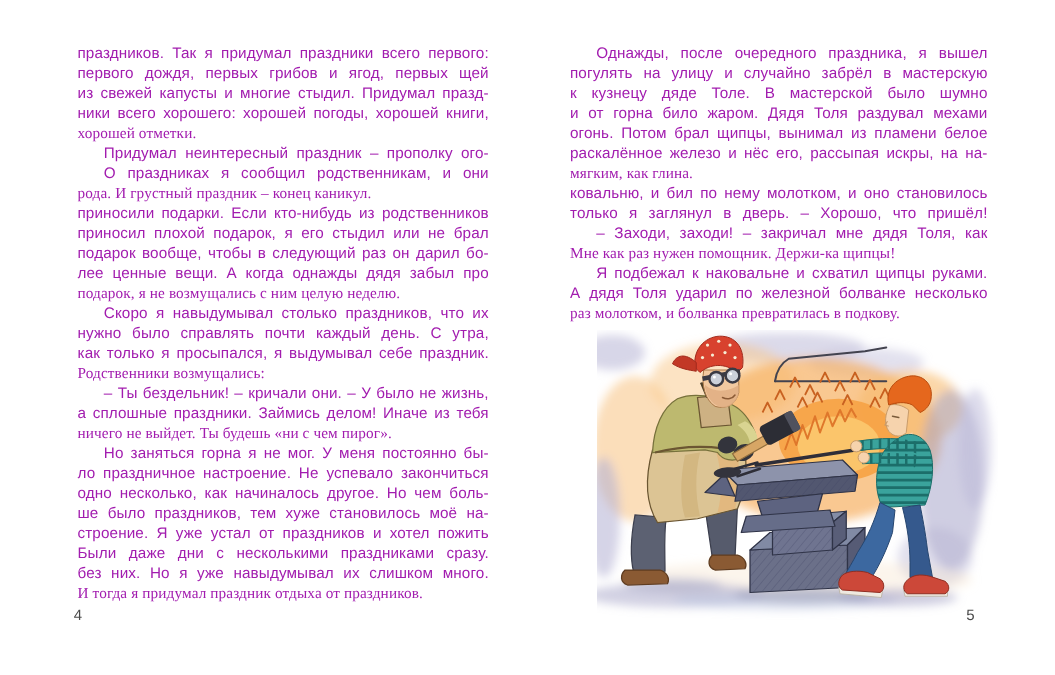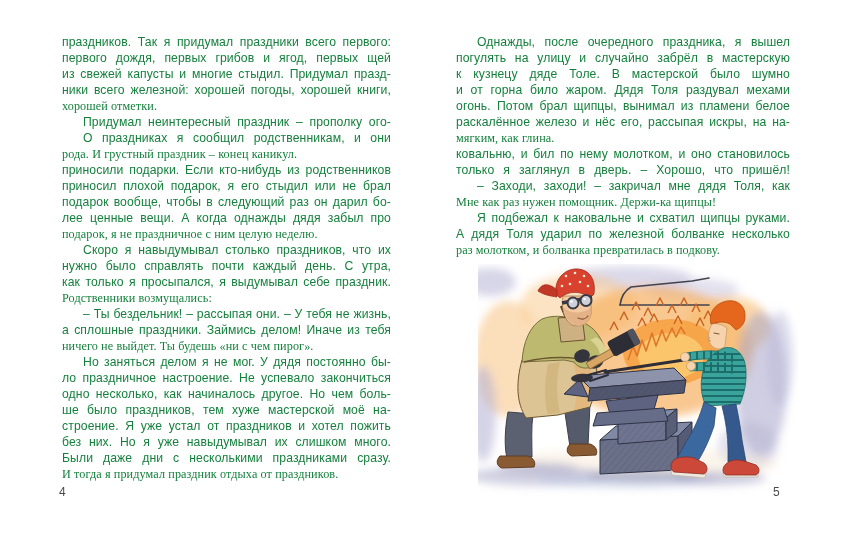--- a/index.html
+++ b/index.html
@@ -2,65 +2,65 @@
 <html><head>
 <meta charset="utf-8">
 <style>
   html,body{margin:0;padding:0;background:#ffffff;}
   body{width:844px;height:540px;font-family:"Liberation Sans",sans-serif;}
   .spread{position:relative;width:844px;height:540px;background:#ffffff;overflow:hidden;}
   .text-col{position:absolute;}
   .page-left .text-col{left:62px;top:34px;width:329px;}
   .page-right .text-col{left:456px;top:34px;width:334px;}
   .line{
-    font-size:12.2px;line-height:16px;height:16px;color:#15803d;
+    font-size:12.2px;line-height:16px;height:16px;color:#a21caf;
     text-align:justify;text-align-last:justify;letter-spacing:0.1px;
     overflow:hidden;white-space:nowrap;
   }
   .line.indent{text-indent:21px;}
   .line.end{text-align-last:left;font-family:Liberation Serif, serif;}
   .page-num{position:absolute;top:484px;font-size:12px;color:#4a4a4a;line-height:16px;}
   .num-left{left:59px;}
   .num-right{left:773px;}
   .illus{position:absolute;left:478px;top:264px;width:320px;height:232px;}
 </style>
 </head>
 <body>
 
 <div class="spread">
 
   <div class="page-left">
     <div class="text-col">
         <div class="line">праздников. Так я придумал праздники всего первого:</div>
         <div class="line">первого дождя, первых грибов и ягод, первых щей</div>
         <div class="line">из свежей капусты и многие стыдил. Придумал празд-</div>
-        <div class="line">ники всего железной: хорошей погоды, хорошей книги,</div>
+        <div class="line">ники всего хорошего: хорошей погоды, хорошей книги,</div>
         <div class="line end">хорошей отметки.</div>
         <div class="line indent">Придумал неинтересный праздник – прополку ого-</div>
         <div class="line indent">О праздниках я сообщил родственникам, и они</div>
         <div class="line end">рода. И грустный праздник – конец каникул.</div>
         <div class="line">приносили подарки. Если кто-нибудь из родственников</div>
         <div class="line">приносил плохой подарок, я его стыдил или не брал</div>
         <div class="line">подарок вообще, чтобы в следующий раз он дарил бо-</div>
         <div class="line">лее ценные вещи. А когда однажды дядя забыл про</div>
-        <div class="line end">подарок, я не праздничное с ним целую неделю.</div>
+        <div class="line end">подарок, я не возмущались с ним целую неделю.</div>
         <div class="line indent">Скоро я навыдумывал столько праздников, что их</div>
         <div class="line">нужно было справлять почти каждый день. С утра,</div>
         <div class="line">как только я просыпался, я выдумывал себе праздник.</div>
         <div class="line end">Родственники возмущались:</div>
-        <div class="line indent">– Ты бездельник! – рассыпая они. – У тебя не жизнь,</div>
+        <div class="line indent">– Ты бездельник! – кричали они. – У было не жизнь,</div>
         <div class="line">а сплошные праздники. Займись делом! Иначе из тебя</div>
         <div class="line end">ничего не выйдет. Ты будешь «ни с чем пирог».</div>
-        <div class="line indent">Но заняться делом я не мог. У дядя постоянно бы-</div>
+        <div class="line indent">Но заняться горна я не мог. У меня постоянно бы-</div>
         <div class="line">ло праздничное настроение. Не успевало закончиться</div>
         <div class="line">одно несколько, как начиналось другое. Но чем боль-</div>
-        <div class="line">ше было праздников, тем хуже мастерской моё на-</div>
+        <div class="line">ше было праздников, тем хуже становилось моё на-</div>
         <div class="line">строение. Я уже устал от праздников и хотел пожить</div>
+        <div class="line">Были даже дни с несколькими праздниками сразу.</div>
         <div class="line">без них. Но я уже навыдумывал их слишком много.</div>
-        <div class="line">Были даже дни с несколькими праздниками сразу.</div>
         <div class="line end">И тогда я придумал праздник отдыха от праздников.</div>
       </div>
     <div class="page-num num-left">4</div>
   </div>
 
   <div class="page-right">
     <div class="text-col">
         <div class="line indent">Однажды, после очередного праздника, я вышел</div>
         <div class="line">погулять на улицу и случайно забрёл в мастерскую</div>
         <div class="line">к кузнецу дяде Толе. В мастерской было шумно</div>

